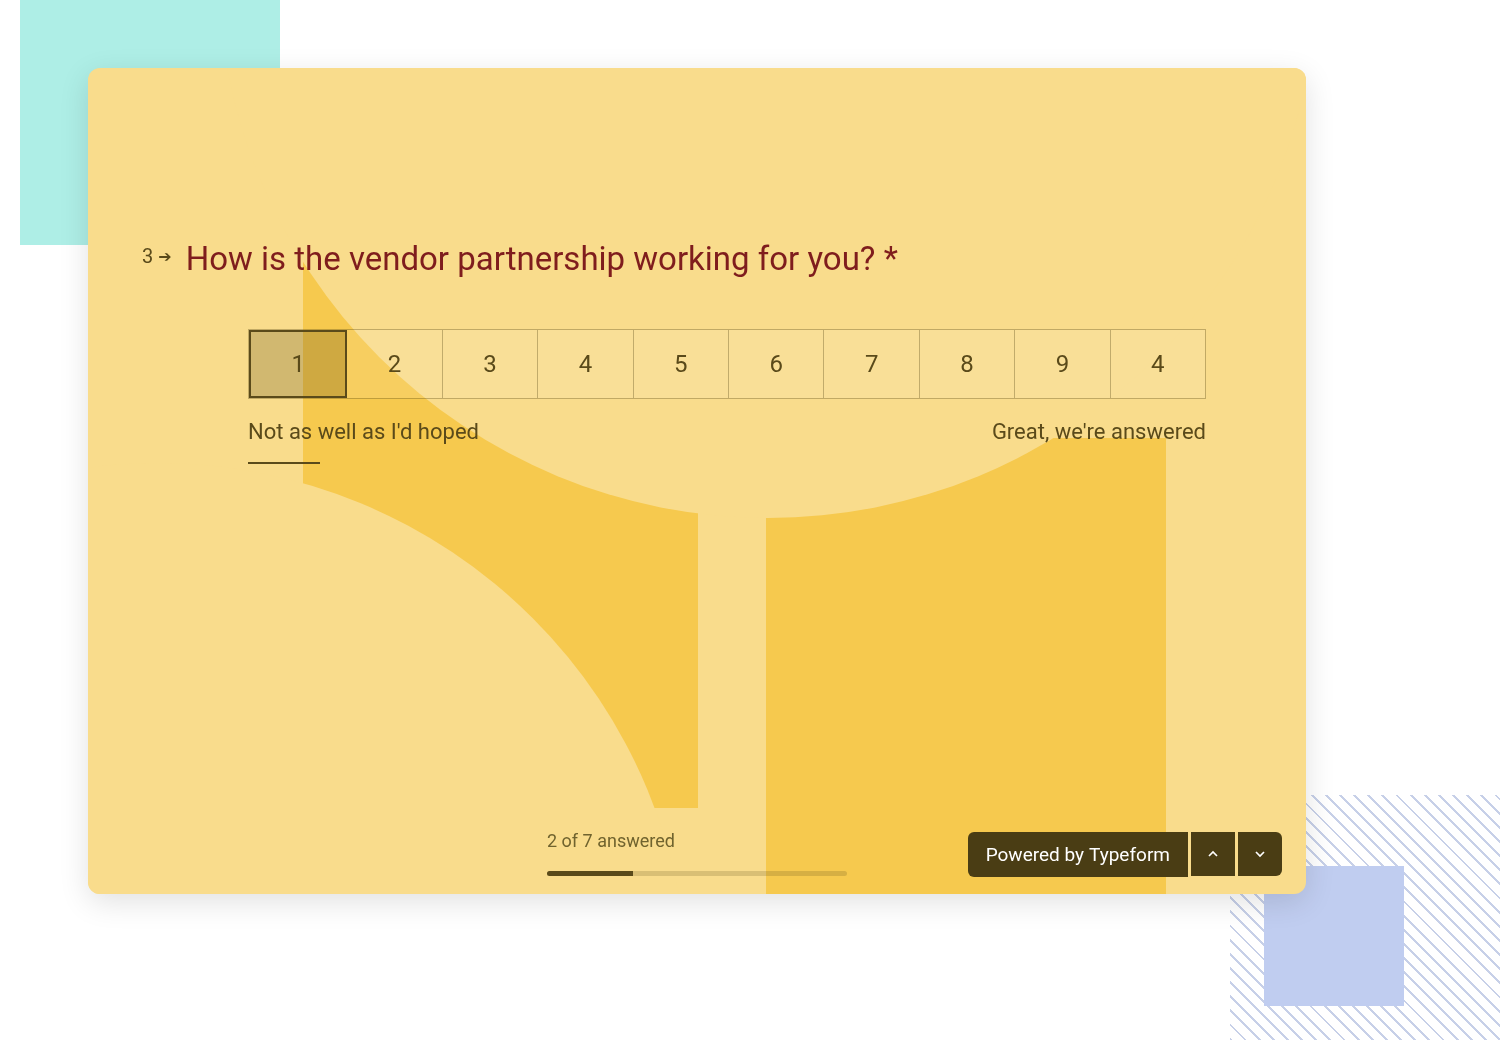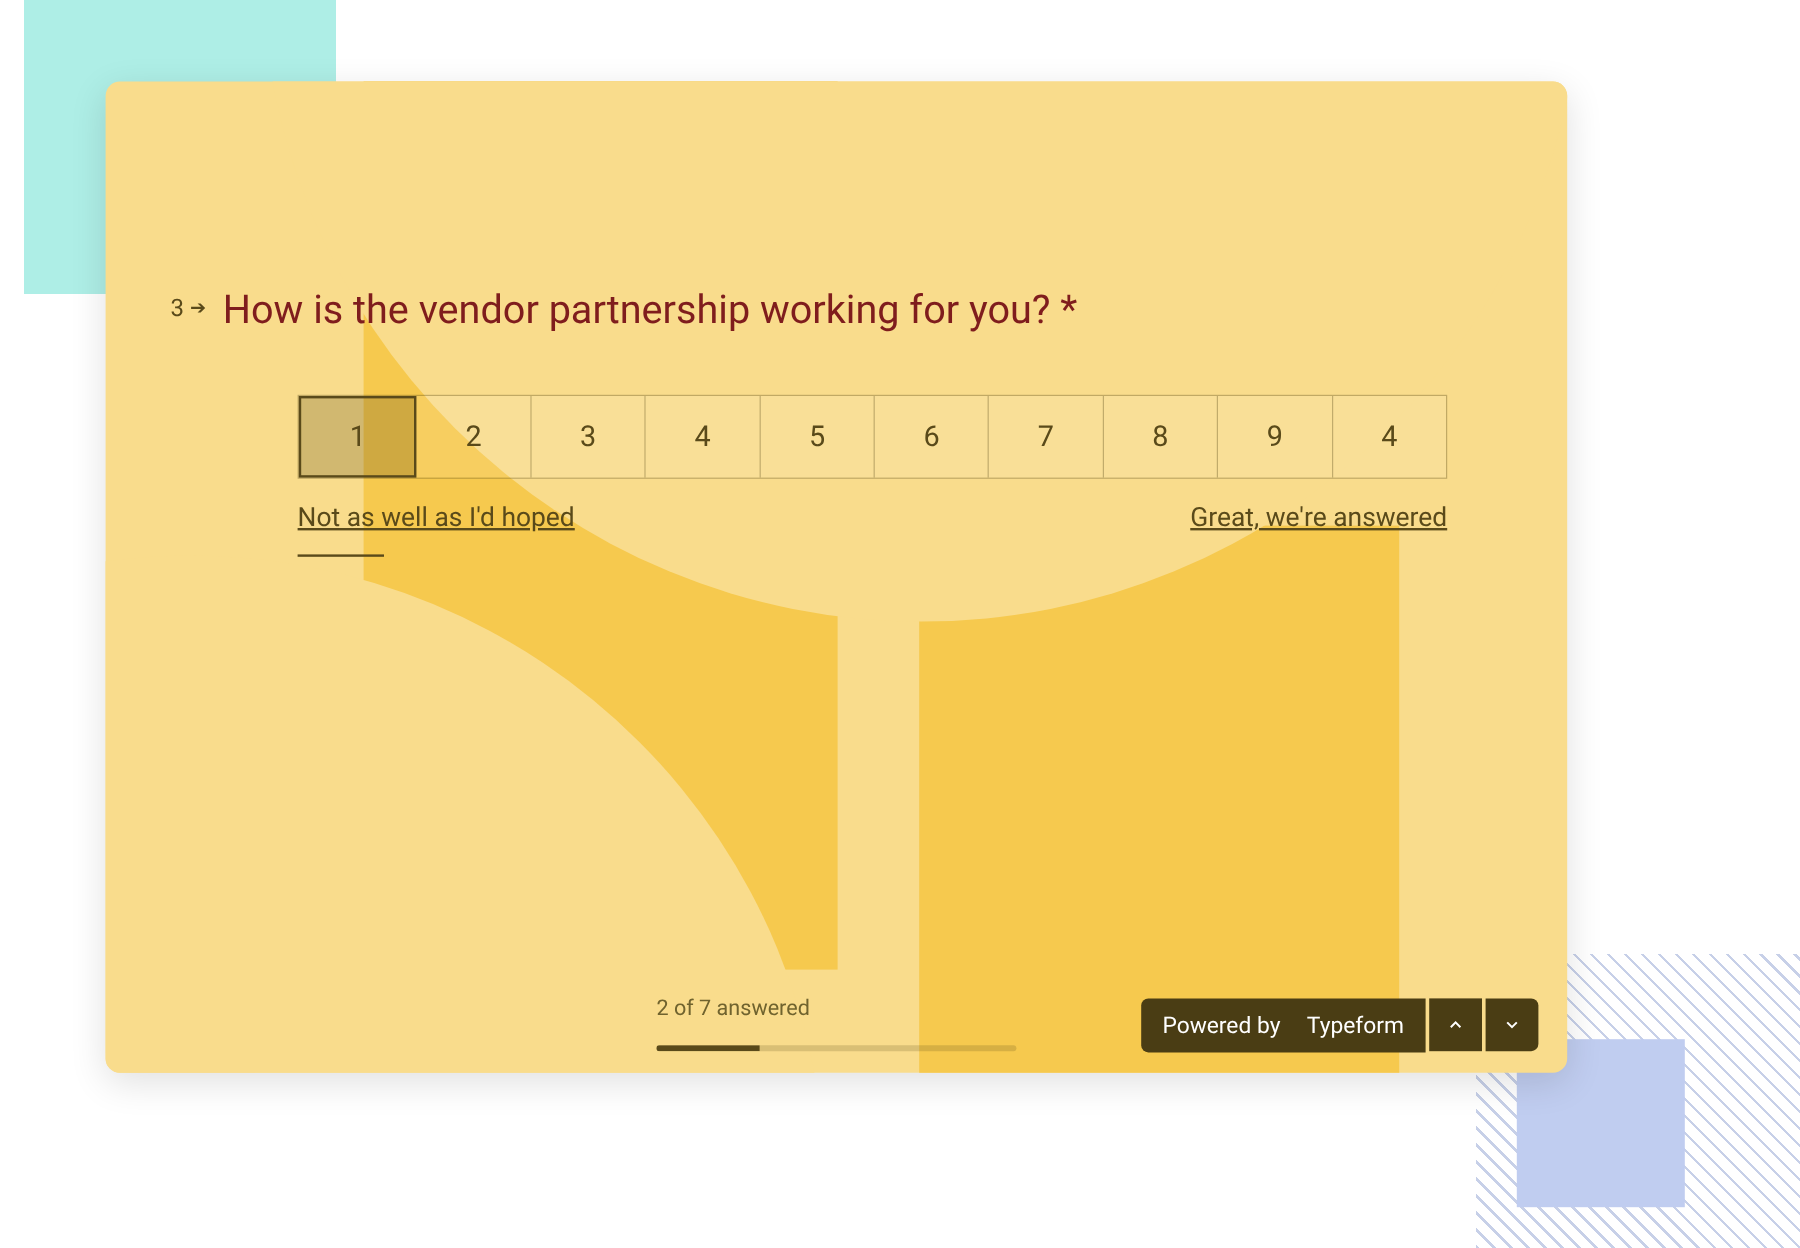--- a/index.html
+++ b/index.html
@@ -171,21 +171,20 @@
       background: rgba(90, 74, 26, 0.25);
       border: 2px solid #5a4a1a;
     }
 
     .rating-labels {
       display: flex;
       justify-content: space-between;
       margin-top: 20px;
       color: #5a4a1a;
       font-size: 22px;
-      text-decoration: underline;
     }
 
     .underline {
       margin-top: 18px;
       width: 72px;
       height: 2px;
       background: #5a4a1a;
     }
 
     .footer {
@@ -236,21 +235,21 @@
     }
 
     .powered-by {
       background: #4a3d14;
       color: #ffffff;
       padding: 11px 18px;
       border-radius: 6px 0 0 6px;
       font-size: 19px;
       display: flex;
       align-items: center;
-      gap: 22px;
+      gap: 5px;
     }
 
     .powered-by .brand {
       font-weight: 400;
     }
 
     .nav-up {
       background: #4a3d14;
       color: #ffffff;
       width: 44px;

